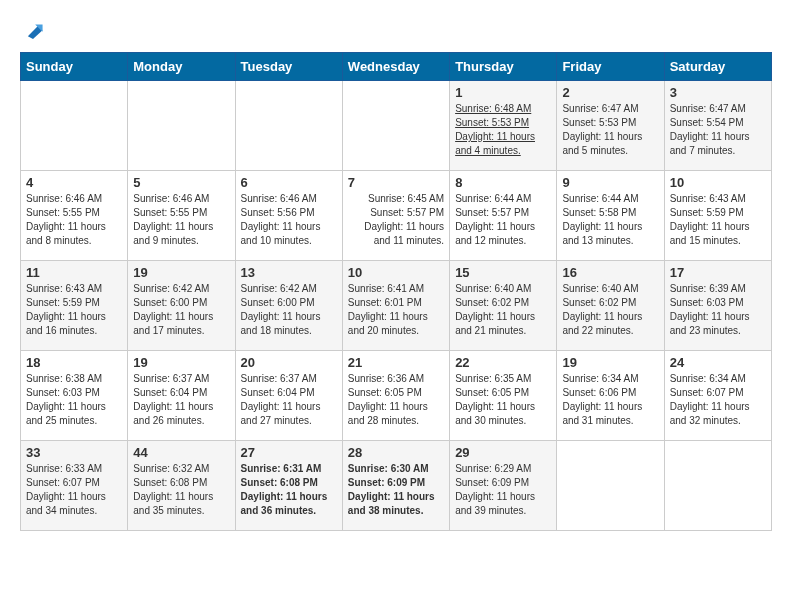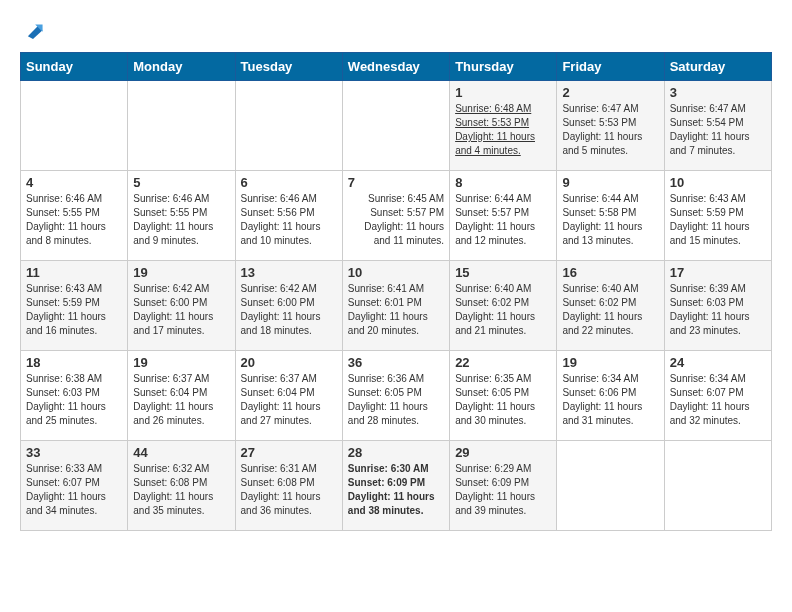--- a/index.html
+++ b/index.html
@@ -272,21 +272,21 @@
 and 26 minutes.</div>
         </td>
         <td>
           <div class="day-number">20</div>
           <div class="day-info" style="white-space: pre-line;">Sunrise: 6:37 AM
 Sunset: 6:04 PM
 Daylight: 11 hours
 and 27 minutes.</div>
         </td>
         <td>
-          <div class="day-number">36</div>
+          <div class="day-number">21</div>
           <div class="day-info" style="white-space: pre-line;">Sunrise: 6:36 AM
 Sunset: 6:05 PM
 Daylight: 11 hours
 and 28 minutes.</div>
         </td>
         <td>
           <div class="day-number">22</div>
           <div class="day-info" style="white-space: pre-line;">Sunrise: 6:35 AM
 Sunset: 6:05 PM
 Daylight: 11 hours
@@ -317,21 +317,21 @@
         </td>
         <td>
           <div class="day-number">44</div>
           <div class="day-info" style="white-space: pre-line;">Sunrise: 6:32 AM
 Sunset: 6:08 PM
 Daylight: 11 hours
 and 35 minutes.</div>
         </td>
         <td>
           <div class="day-number">27</div>
-          <div class="day-info" style="white-space: pre-line;">Sunrise: 6:31 AM
+          <div class="day-info" style="white-space: pre-line; font-weight: bold;">Sunrise: 6:31 AM
 Sunset: 6:08 PM
 Daylight: 11 hours
 and 36 minutes.</div>
         </td>
         <td>
           <div class="day-number">28</div>
           <div class="day-info" style="white-space: pre-line; font-weight: bold;">Sunrise: 6:30 AM
 Sunset: 6:09 PM
 Daylight: 11 hours
 and 38 minutes.</div>

